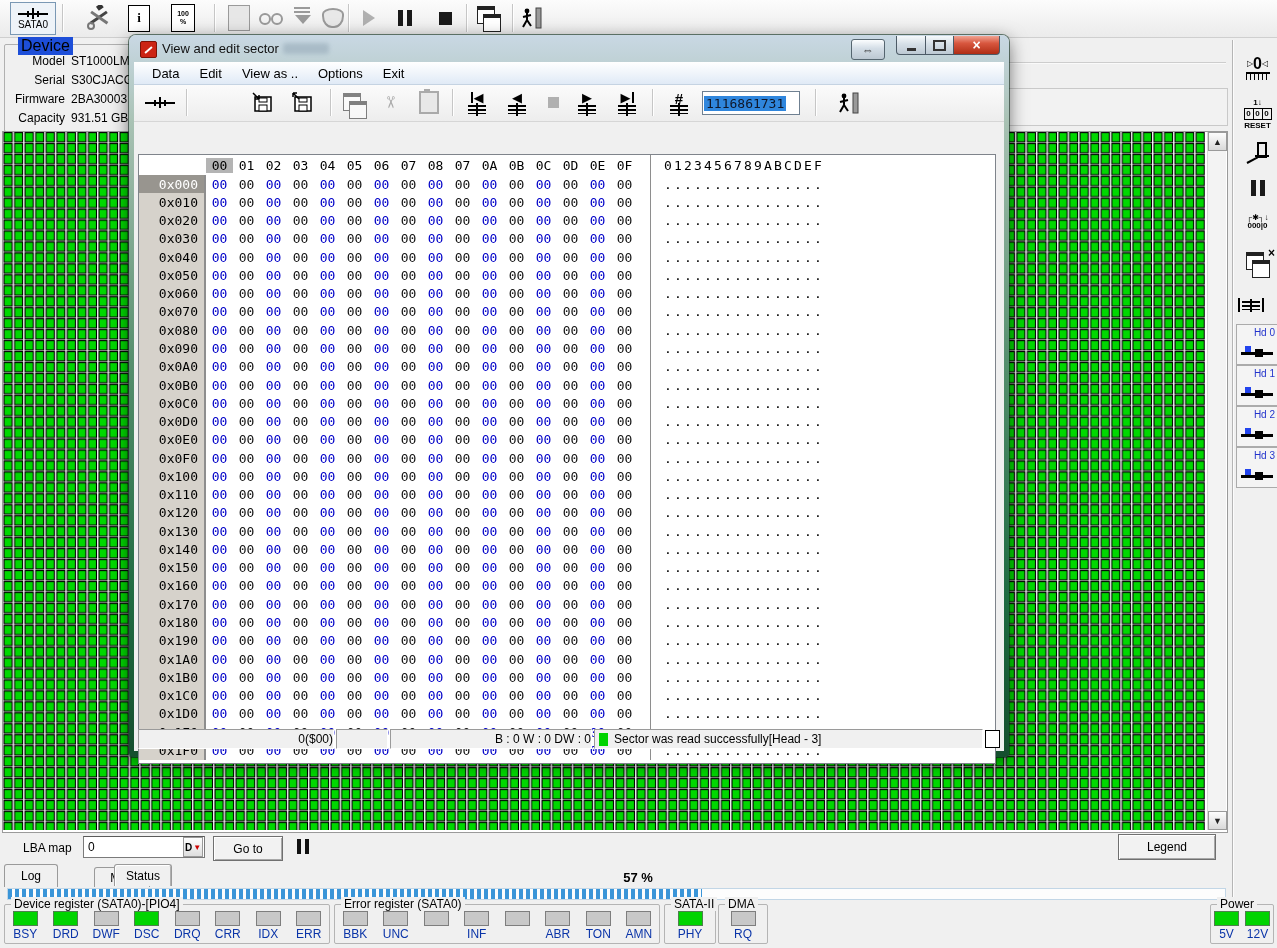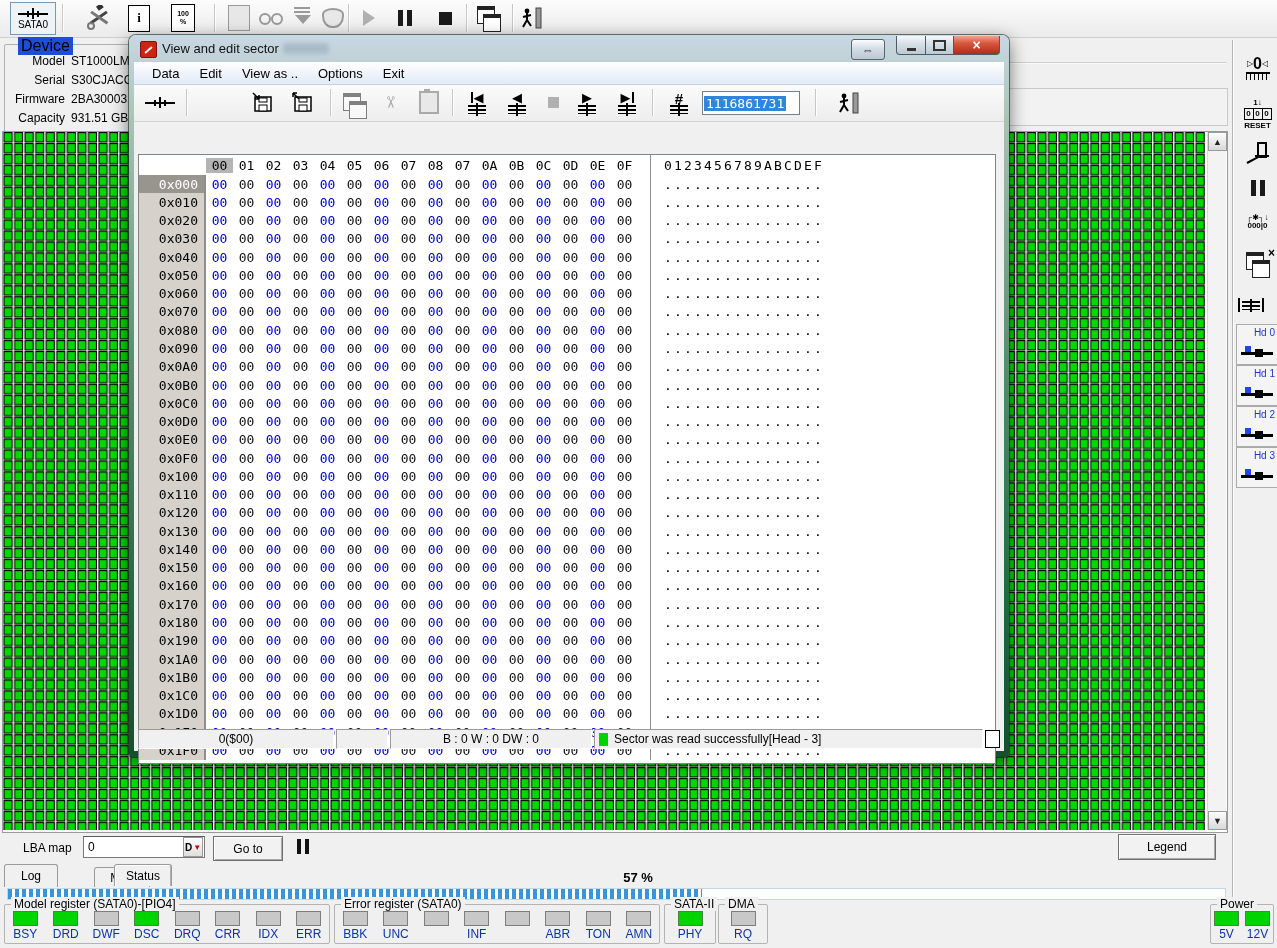--- a/index.html
+++ b/index.html
@@ -114,21 +114,21 @@
   .menubar{height:22px;background:linear-gradient(#ffffff,#e0eaf6);border-bottom:1px solid #c5d3e2;
     display:flex;align-items:center;padding-left:8px;font-size:13px;}
   .menubar .mi{padding:2px 10px;}
   .dlgtoolbar{position:relative;height:36px;background:linear-gradient(#fbfbfb,#ededed);border-bottom:1px solid #d6d6d6;}
   .dt{position:absolute;top:2px;height:31px;display:flex;align-items:center;justify-content:center;}
   .dt-sep{position:absolute;top:4px;width:1px;height:27px;background:#c6c6c6;border-right:1px solid #fff;}
   .navi{display:flex;flex-direction:column;align-items:center;gap:1px;}
   .navi .top{display:flex;align-items:center;gap:1px;font-size:13px;line-height:12px;}
   .num-field{position:absolute;left:568px;top:6px;width:94px;height:20px;background:#fff;border:1px solid #6f8091;
     display:flex;align-items:center;padding:1px;}
-  .num-field .sel{background:#2f86dd;color:#ffffff;font-family:"DejaVu Sans Mono","Liberation Mono",monospace;
+  .num-field .sel{background:#2f86dd;color:#0f172a;font-family:"DejaVu Sans Mono","Liberation Mono",monospace;
     font-size:13px;padding:0 2px;white-space:nowrap;}
   .hash-icon{display:flex;flex-direction:column;align-items:center;font-weight:bold;font-size:15px;line-height:13px;}
 
   
   #hex-area{position:absolute;left:4px;top:92px;width:856px;height:608px;border:1px solid #7f848b;background:#fff;
     font-family:"DejaVu Sans Mono","Liberation Mono",monospace;font-size:13px;overflow:hidden;}
   .hex-row{display:flex;height:18.28px;align-items:center;}
   .hex-head{height:20px;}
   .hex-lbl{width:67px;text-align:right;padding-right:6px;background:#d6d2cb;border-right:2px solid #8e8e8e;
     height:100%;display:flex;align-items:center;justify-content:flex-end;box-sizing:border-box;}
@@ -137,21 +137,21 @@
   .lbl-sel{background:#98958f;color:#fff;}
   .hex-byte{width:27px;text-align:center;}
   .b-blue{color:#0000c8;} .b-black{color:#141414;}
   .colhead-sel{background:#b4b4b4;}
   .hex-ascii{display:flex;margin-left:12px;border-left:1px solid #8e8e8e;padding-left:12px;height:100%;align-items:center;}
   .hex-achar{width:10px;text-align:center;}
 
   
   .dlg-statusbar{position:absolute;left:4px;right:4px;bottom:2px;height:20px;display:flex;font-size:12px;}
   .sb-panel{border:1px solid;border-color:#9a9a9a #ffffff #ffffff #9a9a9a;background:#f0f0f0;
-    margin-right:2px;display:flex;align-items:center;justify-content:center;box-sizing:border-box;height:20px;}
+    margin-right:2px;display:flex;align-items:center;justify-content:flex-end;box-sizing:border-box;height:20px;}
   .sb-msg{justify-content:flex-start;padding-left:4px;flex:1;}
   .msg-led{width:9px;height:13px;background:#00d400;margin-right:6px;}
   .sb-grip{width:13px;height:16px;border:1px solid #000;background:#fff;align-self:center;}
 
   
   #lba-label{left:23px;top:841px;}
   #lba-input{position:absolute;left:83px;top:836px;width:122px;height:22px;background:#fff;border:1px solid #7a7a7a;
     border-top-color:#5a5a5a;box-sizing:border-box;display:flex;align-items:center;}
   #lba-input .val{flex:1;padding-left:4px;}
   #lba-dd{width:18px;height:18px;margin-right:1px;border:1px solid #9a9a9a;background:linear-gradient(#fdfdfd,#dedede);
@@ -412,21 +412,21 @@
     </div>
   <div id="tab-status" class="tab">
       <span>Status</span>
     </div>
   <div id="pct-label">57 %</div>
   <div id="progress">
     <div id="progress-fill" style="width: 57%;"></div>
   </div>
 
   <div id="grp-status" class="group">
-    <span class="group-title">Model register (SATA0)-[PIO4]</span>
+    <span class="group-title">Device register (SATA0)-[PIO4]</span>
     <div class="led-row">
         <div class="led-cell">
           <div class="led led-on"></div>
           <div class="led-label">BSY</div>
         </div>
         <div class="led-cell">
           <div class="led led-on"></div>
           <div class="led-label">DRD</div>
         </div>
         <div class="led-cell">

